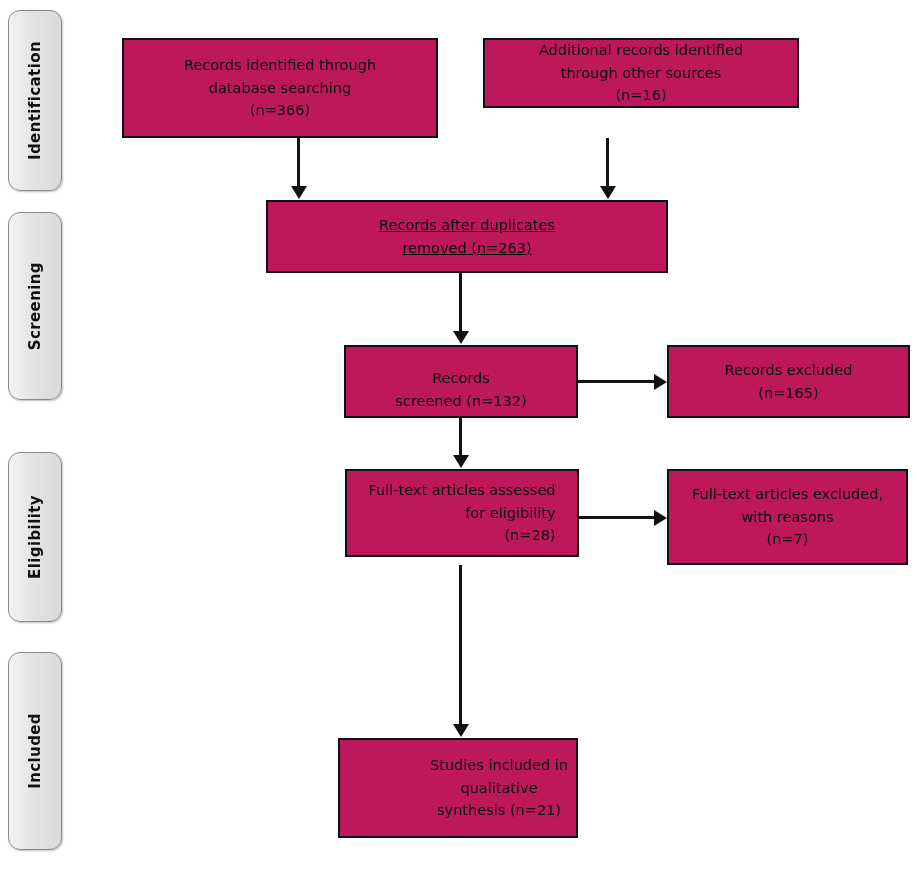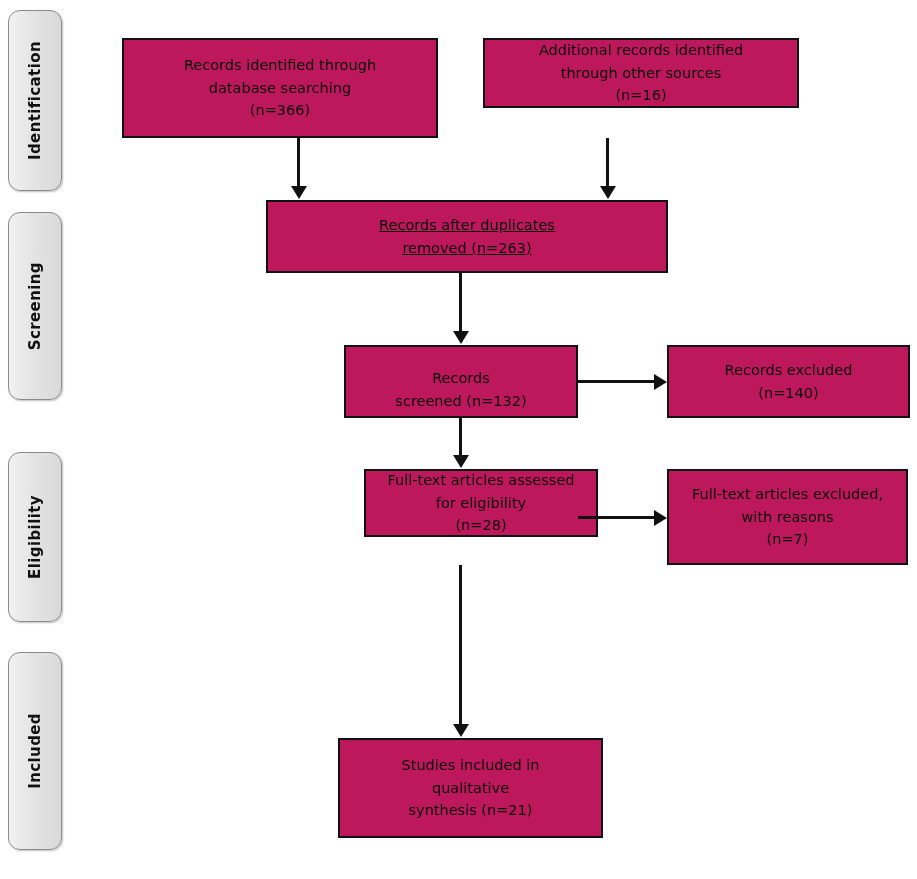--- a/index.html
+++ b/index.html
@@ -136,46 +136,46 @@
   <div class="conn-v" style="left:459px; top:273px; height:59px;"></div>
   <div class="arrowhead-down" style="left:452.5px; top:331px;"></div>
 
   <div class="flow-box" style="left:344px; top:345px; width:234px; height:73px;align-items:flex-end;">
     <span class="box-text">Records
 screened (n=132)</span>
   </div>
 
   <div class="flow-box" style="left:667px; top:345px; width:243px; height:73px;">
     <span class="box-text">Records excluded
-(n=140)</span>
+(n=165)</span>
   </div>
 
   <div class="conn-h" style="left:578px; top:380px; width:78px;"></div>
   <div class="arrowhead-right" style="left:654px; top:373.5px;"></div>
 
   <div class="conn-v" style="left:459px; top:418px; height:38px;"></div>
   <div class="arrowhead-down" style="left:452.5px; top:455px;"></div>
 
-  <div class="flow-box" style="left:364px; top:469px; width:234px; height:68px;">
+  <div class="flow-box" style="left:345px; top:469px; width:234px; height:88px;text-align:right;">
     <span class="box-text">Full-text articles assessed
 for eligibility
 (n=28)</span>
   </div>
 
   <div class="flow-box" style="left:667px; top:469px; width:241px; height:96px;">
     <span class="box-text">Full-text articles excluded,
 with reasons
 (n=7)</span>
   </div>
 
   <div class="conn-h" style="left:578px; top:516px; width:78px;"></div>
   <div class="arrowhead-right" style="left:654px; top:509.5px;"></div>
 
   <div class="conn-v" style="left:459px; top:565px; height:160px;"></div>
   <div class="arrowhead-down" style="left:452.5px; top:724px;"></div>
 
-  <div class="flow-box" style="left:338px; top:738px; width:265px; height:100px;">
+  <div class="flow-box" style="left:338px; top:738px; width:240px; height:100px;justify-content:flex-end;">
     <span class="box-text">Studies included in
 qualitative
 synthesis (n=21)</span>
   </div>
 
 </div>
 
 </body></html>

